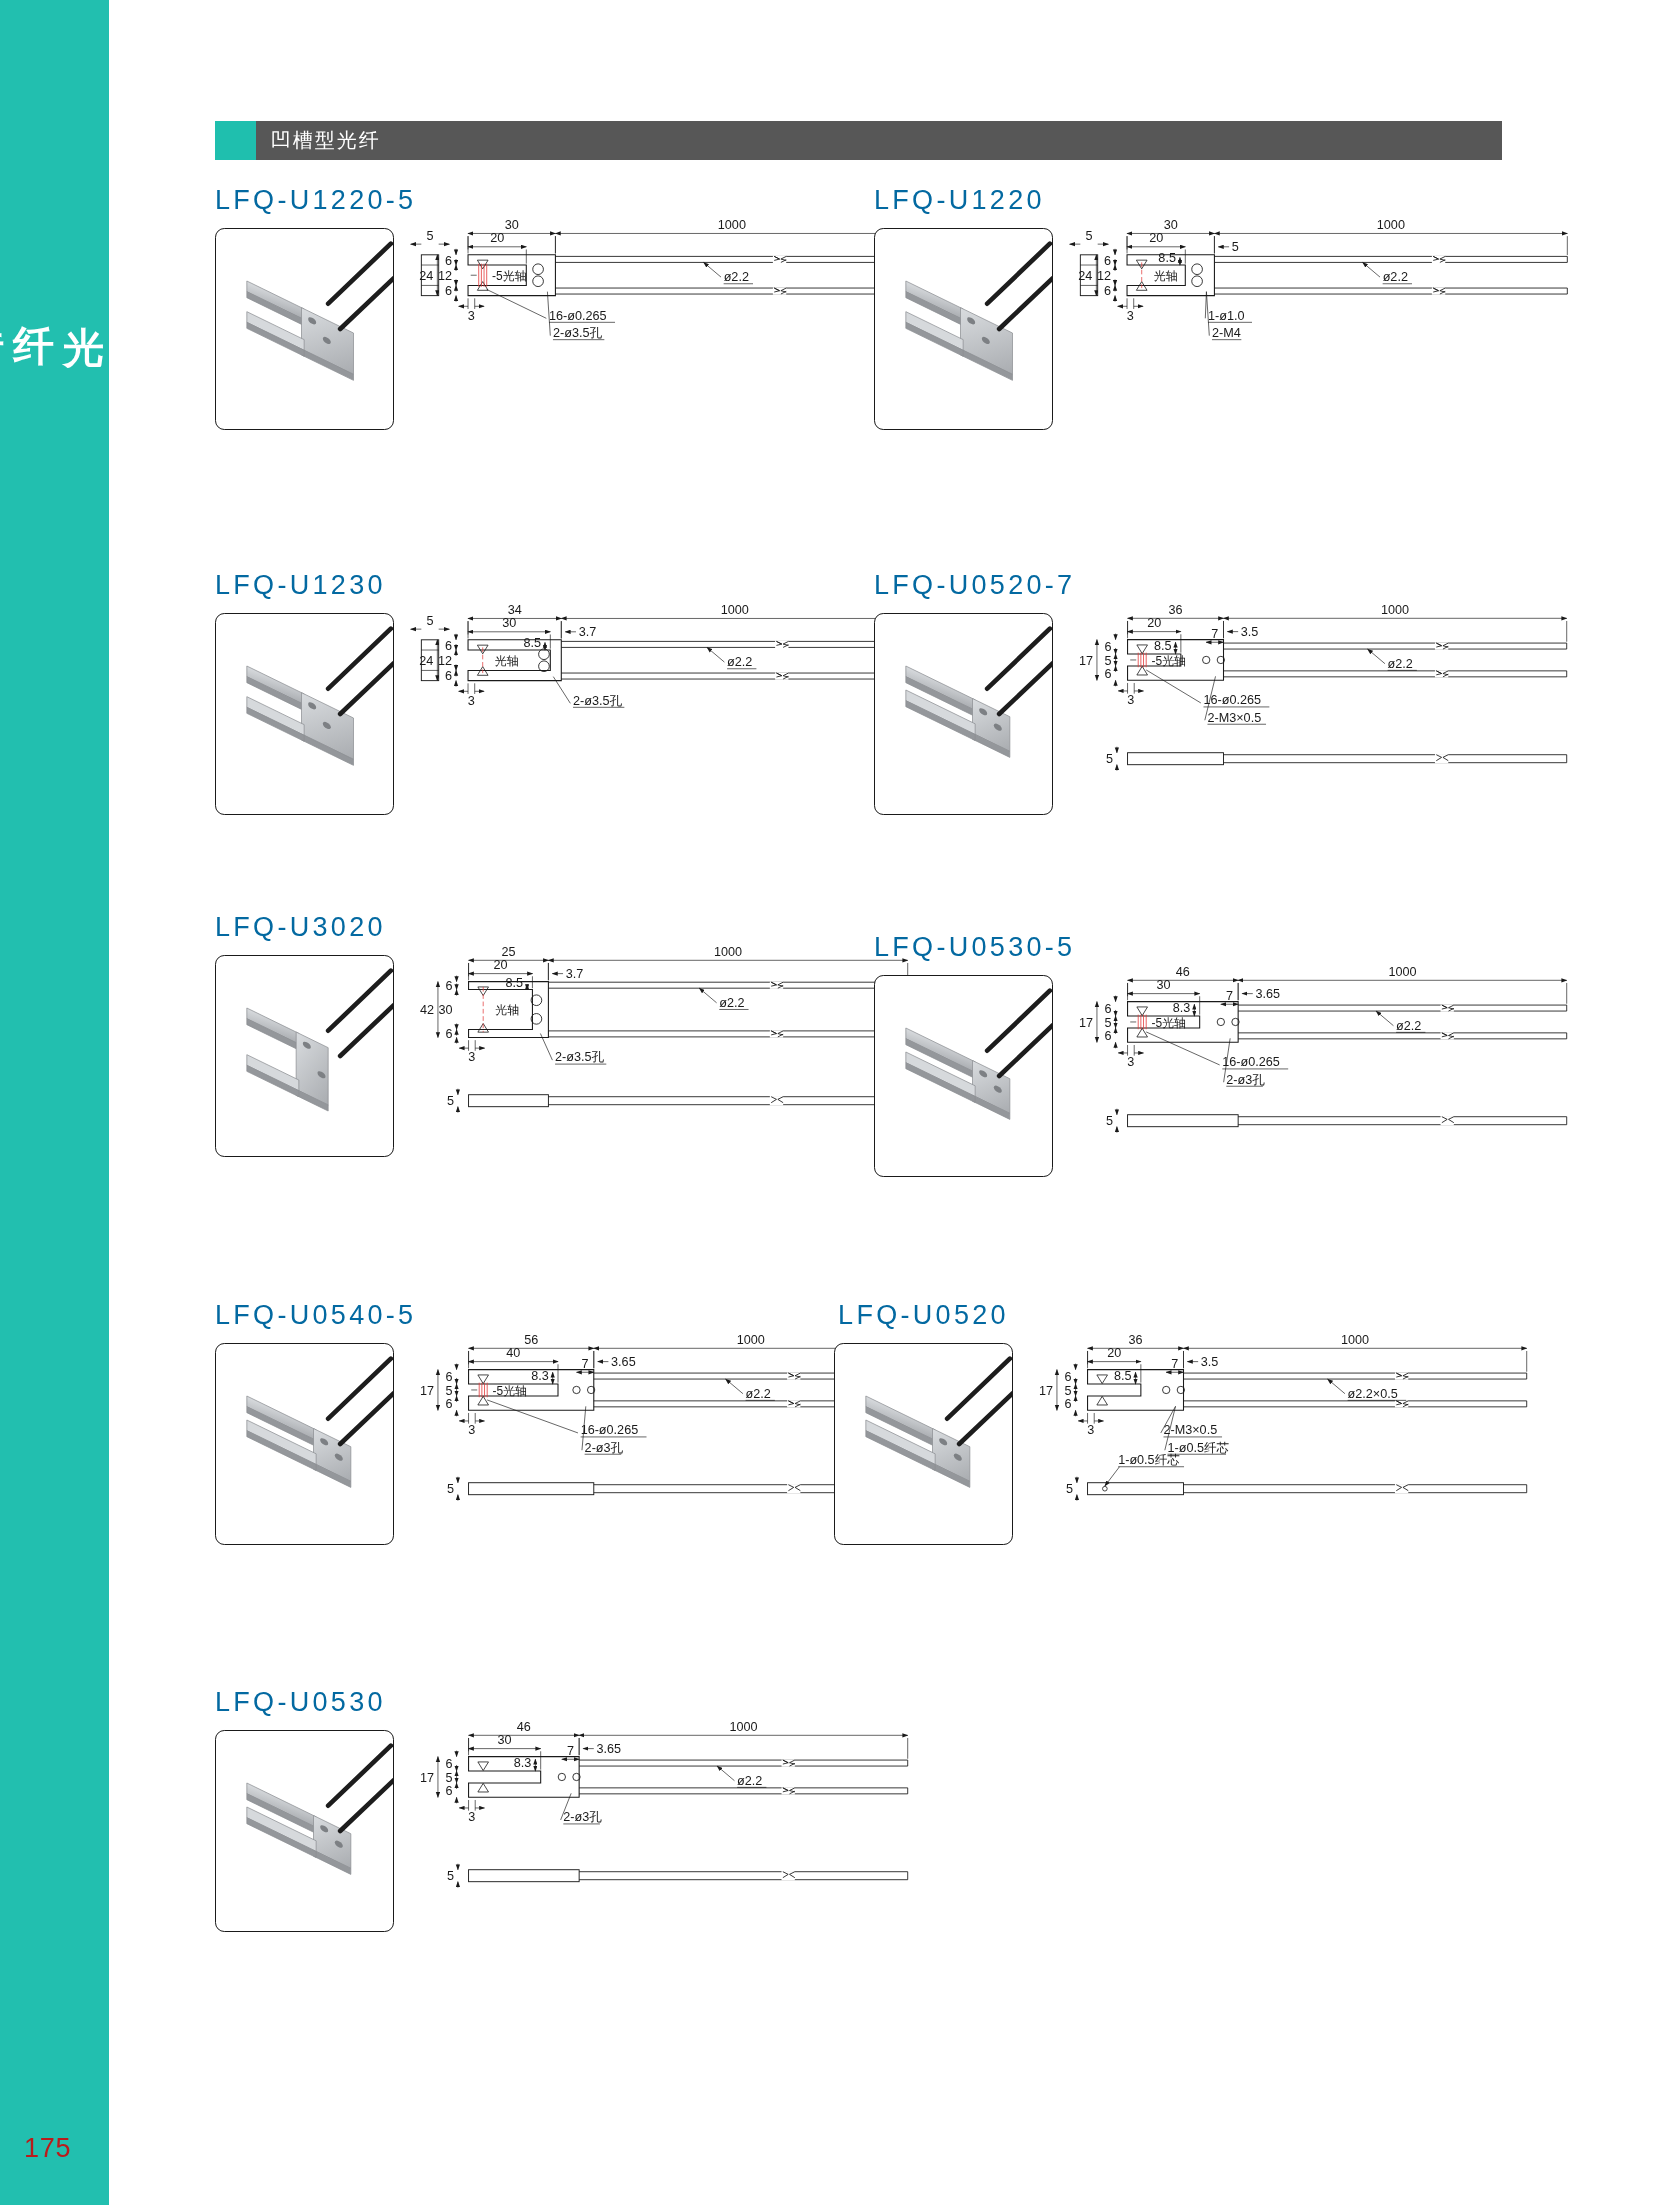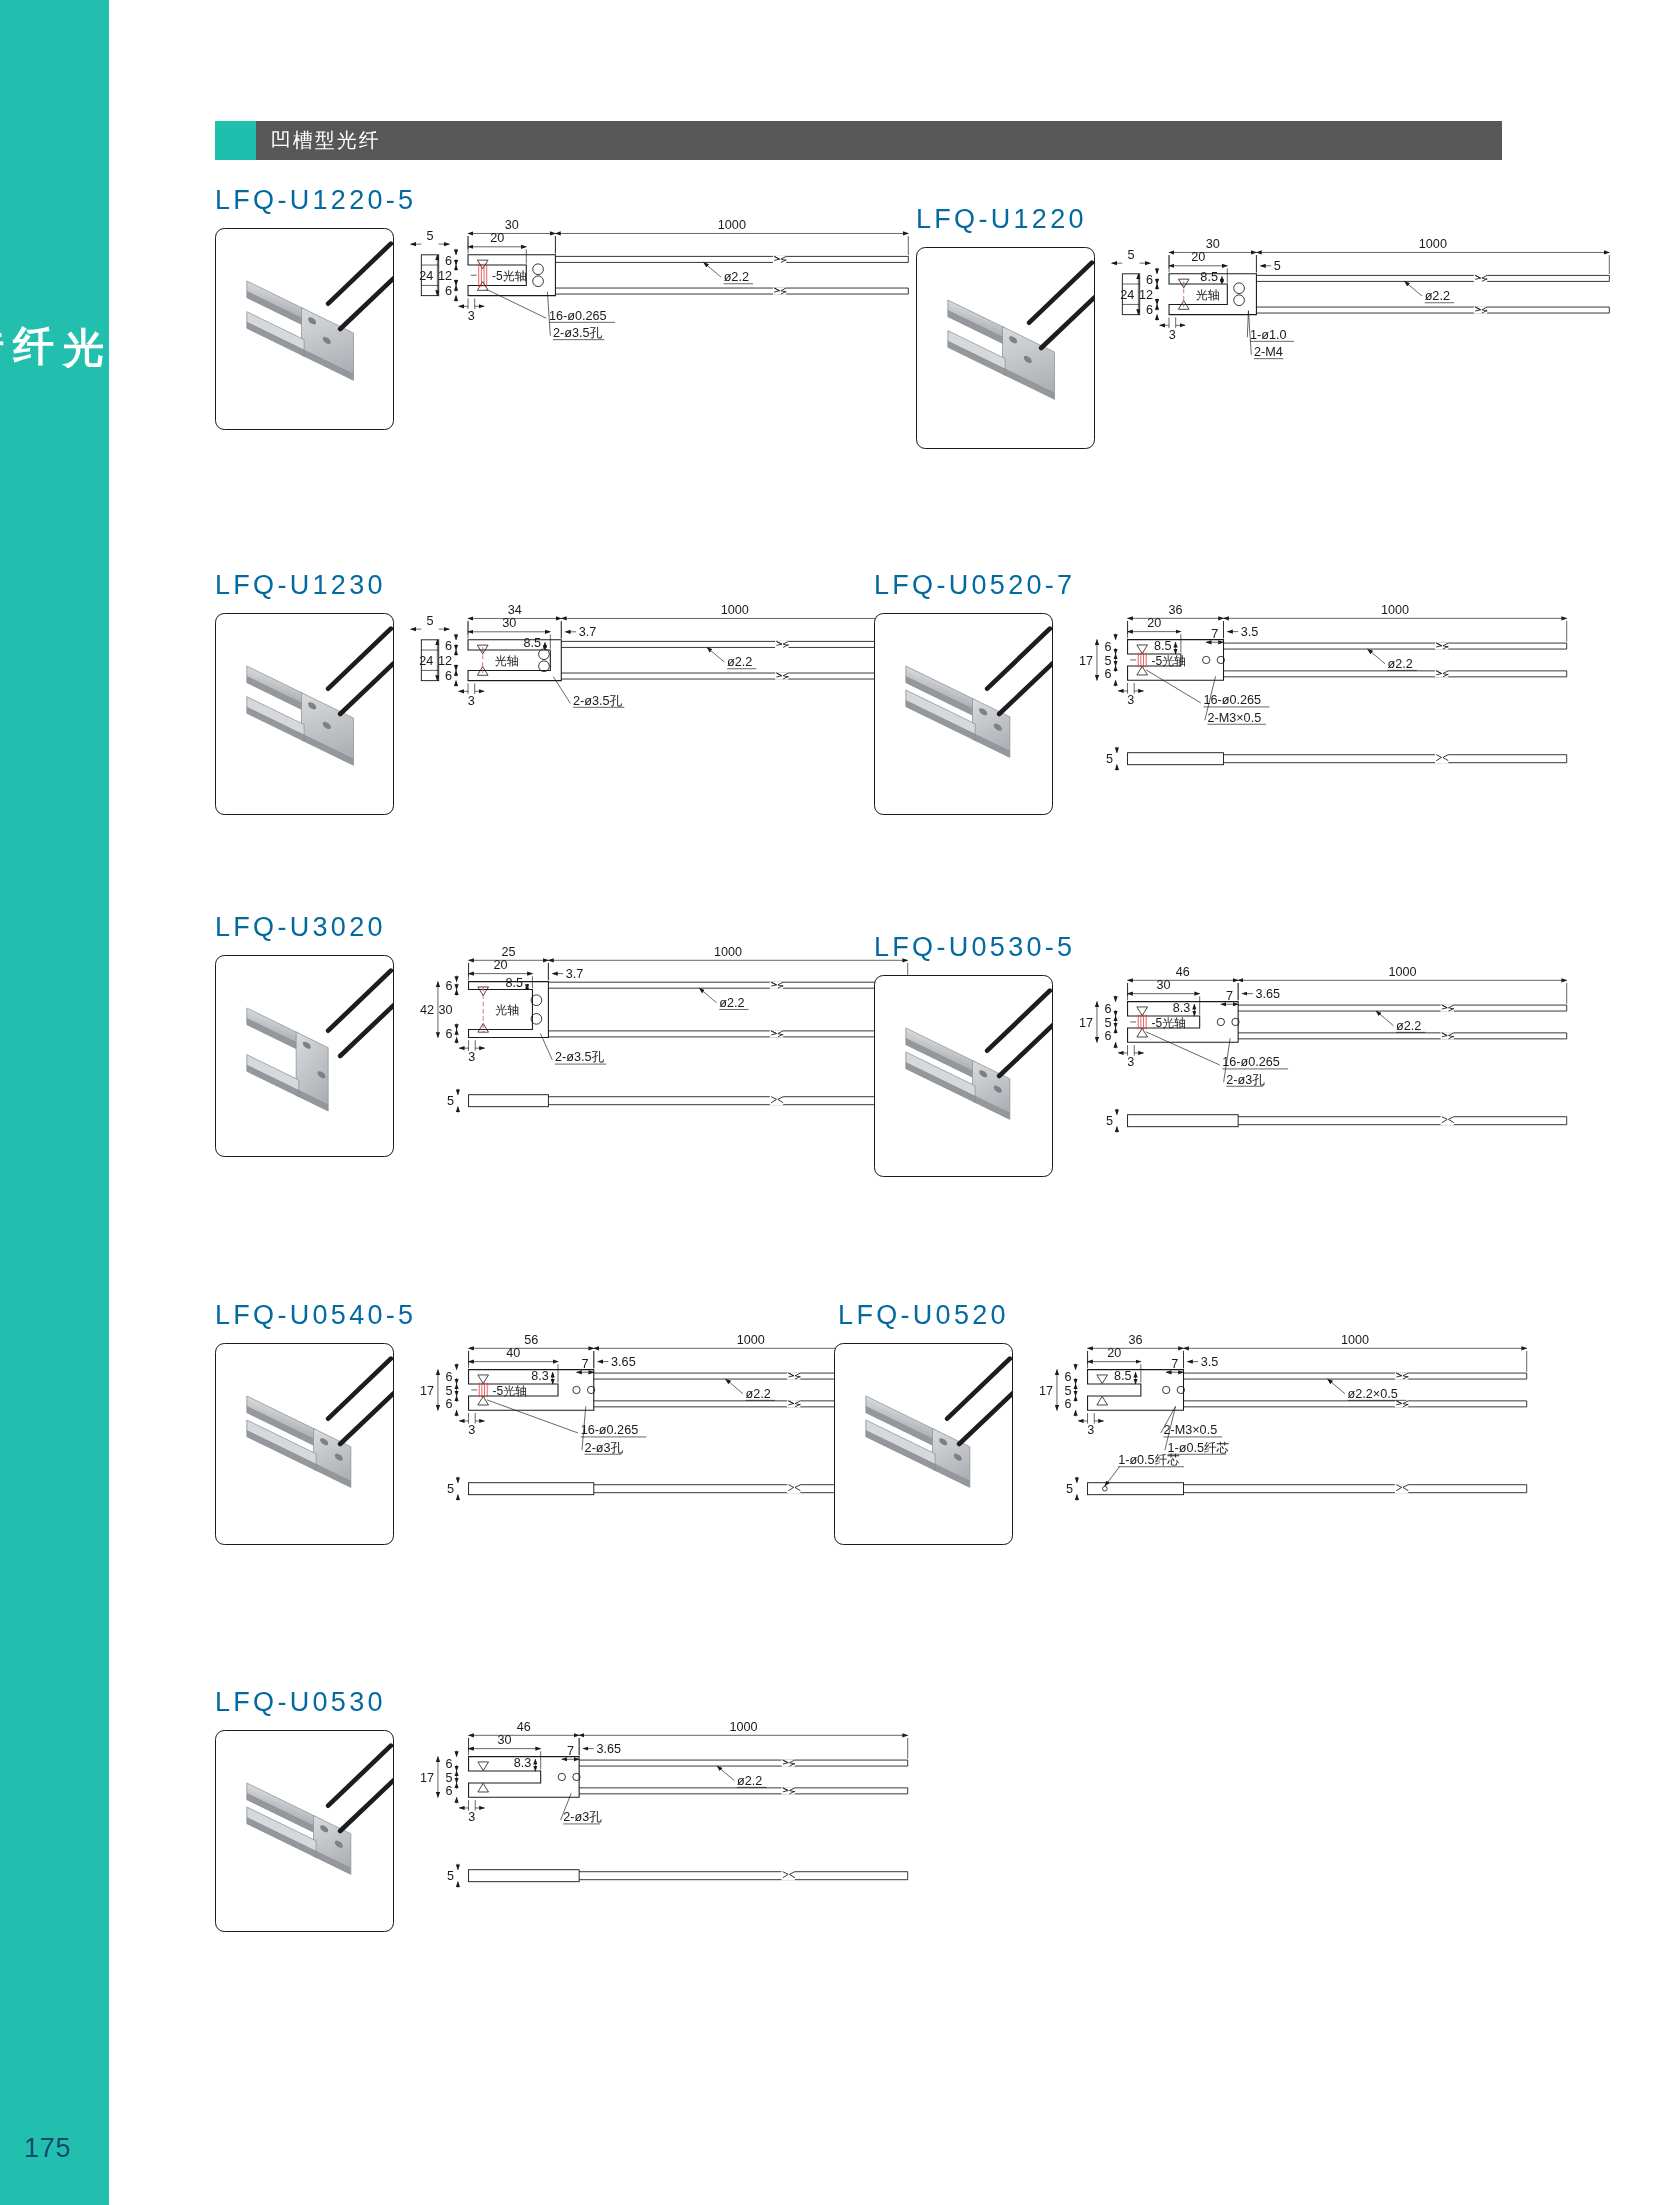--- a/index.html
+++ b/index.html
@@ -16,21 +16,21 @@
   #side-title{
     position:absolute;left:0;top:80px;width:109px;
     color:#fff;font-size:41px;font-weight:bold;line-height:1.22;
     text-align:center;letter-spacing:1.3px;
     writing-mode:vertical-rl; text-orientation:upright;
     height:427px;
   }
   #side-title span{display:block;}
   #page-number{
     position:absolute;left:24px;bottom:41px;
-    color:#0c4a6e;font-size:27px;letter-spacing:0.7px;
+    color:#b91c1c;font-size:27px;letter-spacing:0.7px;
   }
 
   
   #section-bar{
     position:absolute;left:215px;top:121px;width:1287px;height:39px;
     display:flex;align-items:stretch;
   }
   #section-bar .accent{width:41px;background:#1fbfae;}
   #section-bar .barbody{
     flex:1;background:#575757;display:flex;align-items:center;
@@ -175,21 +175,21 @@
           <text class="dim" x="95" y="149.2" text-anchor="middle">3</text>
           <line x1="118" y1="103.89999999999999" x2="207.33333333333331" y2="147.2" stroke="#1a1a1a" stroke-width="1"></line>
           <text class="lead" x="211.33333333333331" y="149.2">16-ø0.265</text>
           <line x1="211.33333333333331" y1="153.2" x2="310.3333333333333" y2="153.2" stroke="#1a1a1a" stroke-width="1"></line>
           <line x1="209" y1="107.19999999999999" x2="213.33333333333331" y2="173.2" stroke="#1a1a1a" stroke-width="1"></line>
           <text class="lead" x="217.33333333333331" y="175.2">2-ø3.5孔</text>
           <line x1="217.33333333333331" y1="179.2" x2="294.3333333333333" y2="179.2" stroke="#1a1a1a" stroke-width="1"></line>
         </svg>
       </div>
     </div>
-    <div class="prod" style="left: 916px; top: 185px; margin-top: 19px;">
+    <div class="prod" style="left: 874px; top: 185px;">
       <div class="prod-title">LFQ-U1220</div>
       <div class="photo-box">
   <svg width="177" height="200" viewBox="0 0 265 300">
     <defs>
       <linearGradient id="mg_u-slot-wide" x1="0" y1="0" x2="1" y2="1">
         <stop offset="0%" stop-color="#d9dcdf"></stop>
               <stop offset="100%" stop-color="#a9acb0"></stop>
       </linearGradient>
     </defs>
     <g transform="translate(46,78) skewY(26)">

